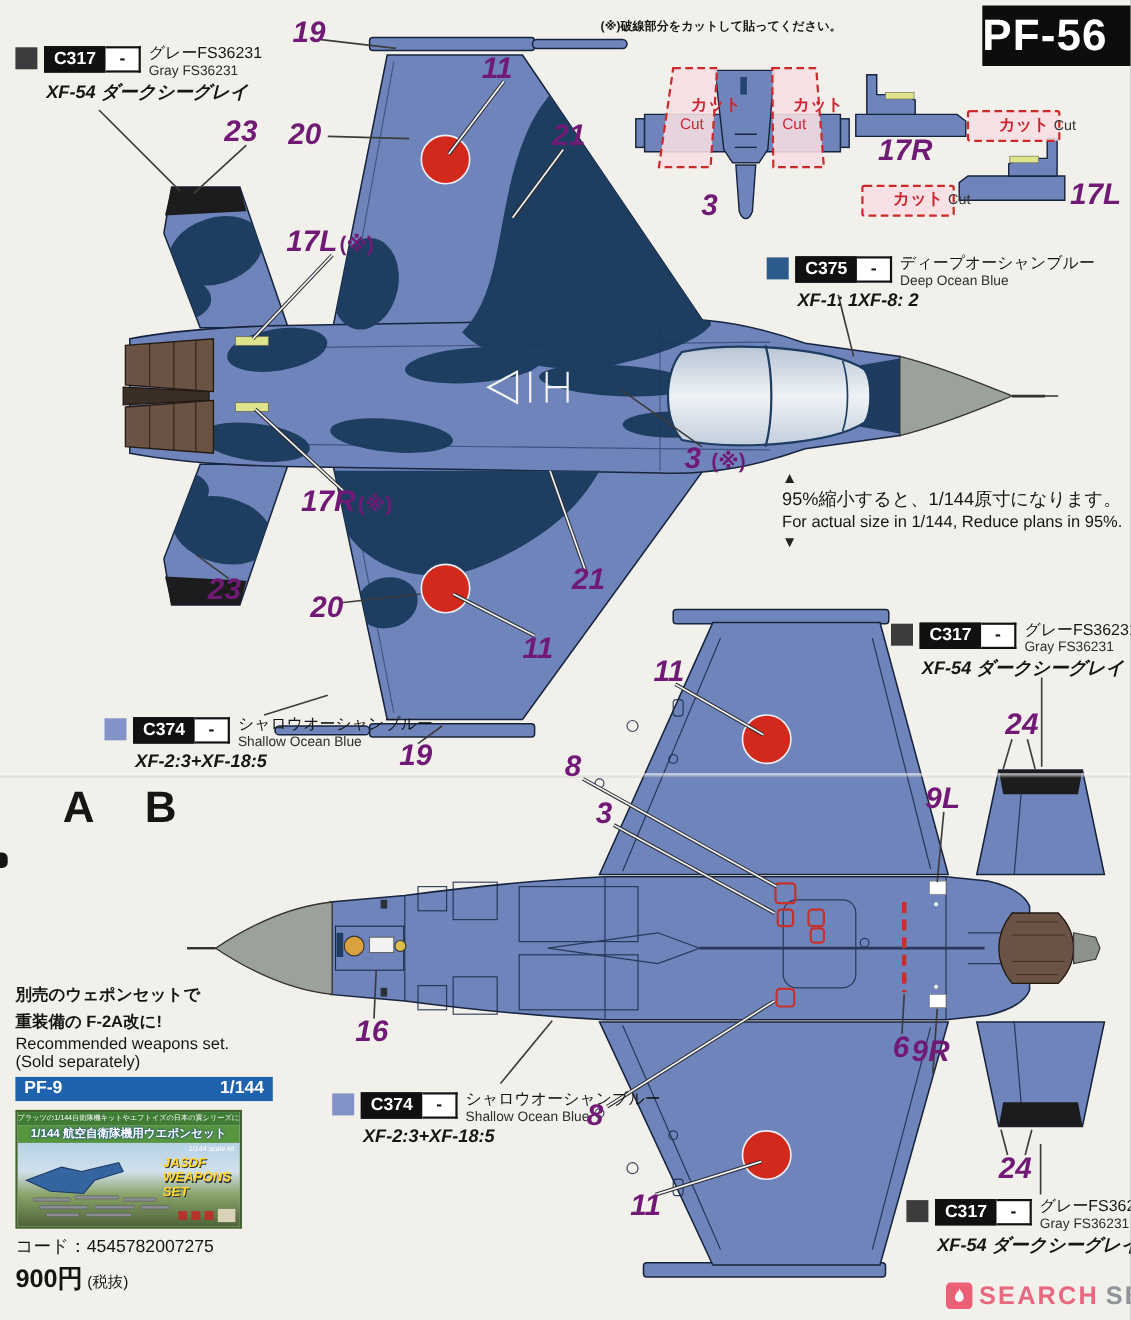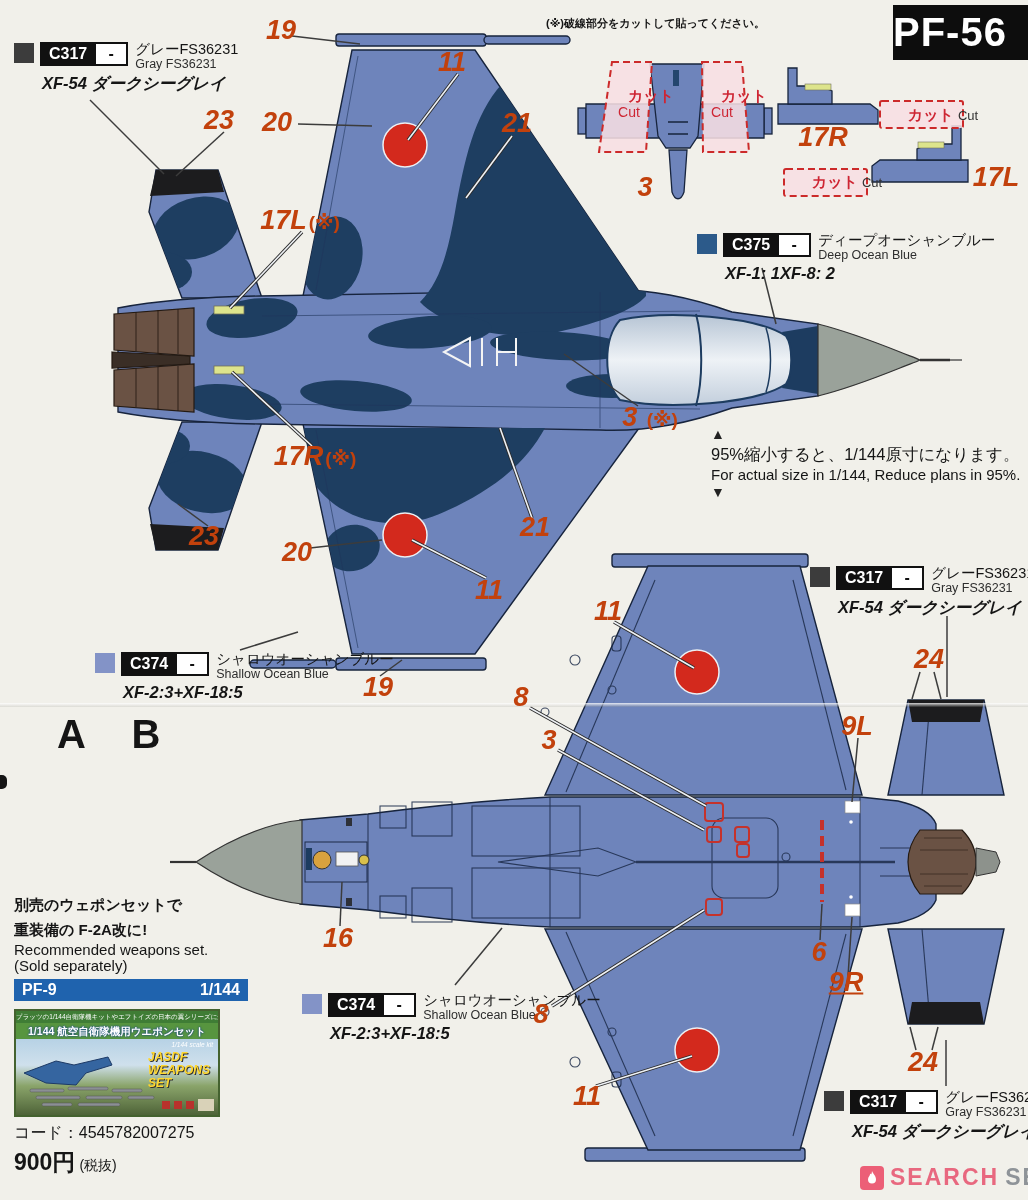--- a/index.html
+++ b/index.html
@@ -15,21 +15,21 @@
   .kit-badge{position:absolute;left:893px;top:5px;width:135px;height:55px;background:#0d0d0d;color:#fff;
              display:flex;align-items:center;justify-content:flex-start;font-size:40px;font-weight:800;letter-spacing:1px;}
   
   .scale-note{position:absolute;left:711px;top:427px;line-height:1.15;}
   .scale-note .tri{font-size:14px;line-height:15px;color:#222;}
   .sn-jp{font-size:16.5px;margin:3px 0 2px;}
   .sn-en{font-size:15px;margin-bottom:2px;}
   .ab{position:absolute;left:57px;top:712px;font-size:40px;font-weight:800;letter-spacing:18px;}
   
   .part-label{position:absolute;transform:translate(-50%,-50%);font-size:27px;font-weight:700;font-style:italic;
-              white-space:nowrap;color:#c2410c;}
+              white-space:nowrap;color:#701a75;}
   .part-label .rem{font-size:19px;font-style:normal;margin-left:2px;}
   
   .paint-callout{position:absolute;white-space:nowrap;}
   .pc-row{display:flex;align-items:flex-start;}
   .pc-swatch{width:20px;height:20px;margin:1px 6px 0 0;flex:0 0 auto;}
   .pc-code{background:#111;color:#fff;border:2px solid #111;font-weight:800;font-size:16px;padding:0 7px;line-height:20px;}
   .pc-dash{background:#fff;color:#111;border:2px solid #111;border-left:none;font-weight:800;font-size:16px;
            width:30px;text-align:center;line-height:20px;}
   .pc-names{margin-left:7px;display:flex;flex-direction:column;line-height:1.1;}
   .pc-jp{font-size:14.5px;font-weight:500;}
@@ -417,21 +417,21 @@
       <div class="part-label" style="left: 489px; top: 590px;">11</div>
       <div class="part-label" style="left: 378px; top: 687px;">19</div>
       <div class="part-label" style="left: 204px; top: 536px;">23</div>
       <div class="part-label" style="left: 608px; top: 611px;">11</div>
       <div class="part-label" style="left: 929px; top: 659px;">24</div>
       <div class="part-label" style="left: 521px; top: 697px;">8</div>
       <div class="part-label" style="left: 549px; top: 740px;">3</div>
       <div class="part-label" style="left: 857px; top: 726px;">9L</div>
       <div class="part-label" style="left: 338px; top: 938px;">16</div>
       <div class="part-label" style="left: 819px; top: 952px;">6</div>
-      <div class="part-label" style="left: 846px; top: 982px; text-decoration: underline;">9R</div>
+      <div class="part-label" style="left: 846px; top: 956px;">9R</div>
       <div class="part-label" style="left: 541px; top: 1014px;">8</div>
       <div class="part-label" style="left: 923px; top: 1062px;">24</div>
       <div class="part-label" style="left: 587px; top: 1096px;">11</div>
       <div class="part-label" style="left: 645px; top: 187px;">3</div>
       <div class="part-label" style="left: 823px; top: 137px;">17R</div>
       <div class="part-label" style="left: 996px; top: 177px;">17L</div>
     </div>
   <div id="cuttag-layer">
       <div class="cut-tag stack" style="left: 629px; top: 104px;"><span class="jp">カット</span><span class="en">Cut</span></div>
       <div class="cut-tag stack" style="left: 722px; top: 104px;"><span class="jp">カット</span><span class="en">Cut</span></div>

